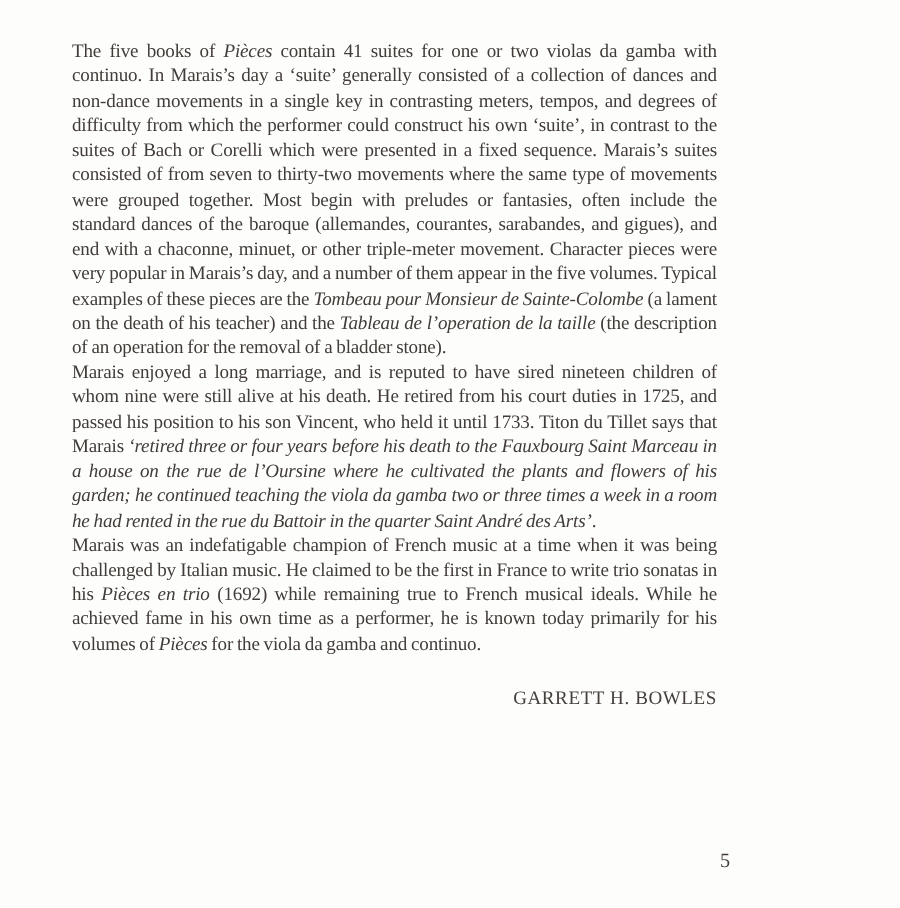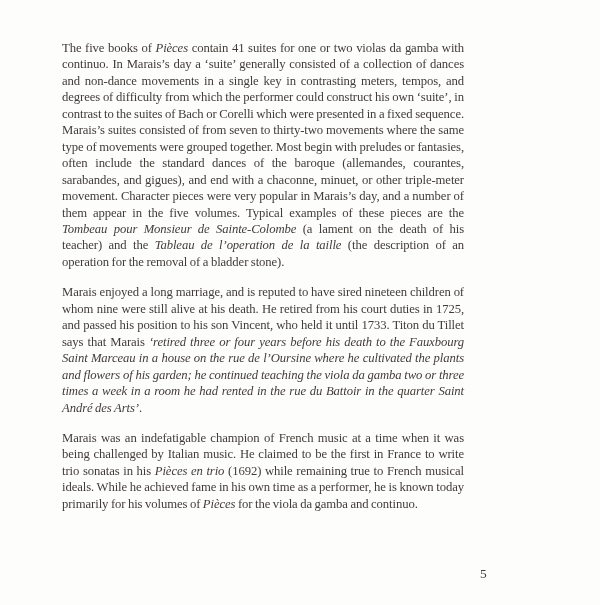--- a/index.html
+++ b/index.html
@@ -20,21 +20,21 @@
     left: 48px;
     top: 26px;
     width: 430px;
     font-size: 12.7px;
     line-height: 16.45px;
     color: #413c38;
     text-align: justify;
     letter-spacing: -0.1px;
     word-spacing: -0.5px;
   }
-  .text-block p { margin: 14px; font-family: Liberation Serif, serif; }
+  .text-block p { margin: 0; font-family: Liberation Serif, serif; }
   .italic { font-style: italic; }
   .signature {
     margin-top: 20px;
     text-align: right;
     letter-spacing: 0.4px;
     word-spacing: 0;
     color: #45403c;
   }
   .page-number {
     position: absolute;
@@ -45,15 +45,16 @@
   }
 </style>
 </head>
 <body>
 
 <div class="page">
   <div class="text-block">
     <p><span>The five books of </span><span class="italic">Pièces</span><span> contain 41 suites for one or two violas da gamba with continuo. In Marais’s day a ‘suite’ generally consisted of a collection of dances and non-dance movements in a single key in contrasting meters, tempos, and degrees of difficulty from which the performer could construct his own ‘suite’, in contrast to the suites of Bach or Corelli which were presented in a fixed sequence. Marais’s suites consisted of from seven to thirty-two movements where the same type of movements were grouped together. Most begin with preludes or fantasies, often include the standard dances of the baroque (allemandes, courantes, sarabandes, and gigues), and end with a chaconne, minuet, or other triple-meter movement. Character pieces were very popular in Marais’s day, and a number of them appear in the five volumes. Typical examples of these pieces are the </span><span class="italic">Tombeau pour Monsieur de Sainte-Colombe</span><span> (a lament on the death of his teacher) and the </span><span class="italic">Tableau de l’operation de la taille</span><span> (the description of an operation for the removal of a bladder stone).</span></p>
     <p><span>Marais enjoyed a long marriage, and is reputed to have sired nineteen children of whom nine were still alive at his death. He retired from his court duties in 1725, and passed his position to his son Vincent, who held it until 1733. Titon du Tillet says that Marais </span><span class="italic">‘retired three or four years before his death to the Fauxbourg Saint Marceau in a house on the rue de l’Oursine where he cultivated the plants and flowers of his garden; he continued teaching the viola da gamba two or three times a week in a room he had rented in the rue du Battoir in the quarter Saint André des Arts’</span><span>.</span></p>
     <p><span>Marais was an indefatigable champion of French music at a time when it was being challenged by Italian music. He claimed to be the first in France to write trio sonatas in his </span><span class="italic">Pièces en trio</span><span> (1692) while remaining true to French musical ideals. While he achieved fame in his own time as a performer, he is known today primarily for his volumes of </span><span class="italic">Pièces</span><span> for the viola da gamba and continuo.</span></p>
+    <div class="signature">GARRETT H. BOWLES</div>
   </div>
   <div class="page-number">5</div>
 </div>
 
 </body></html>

